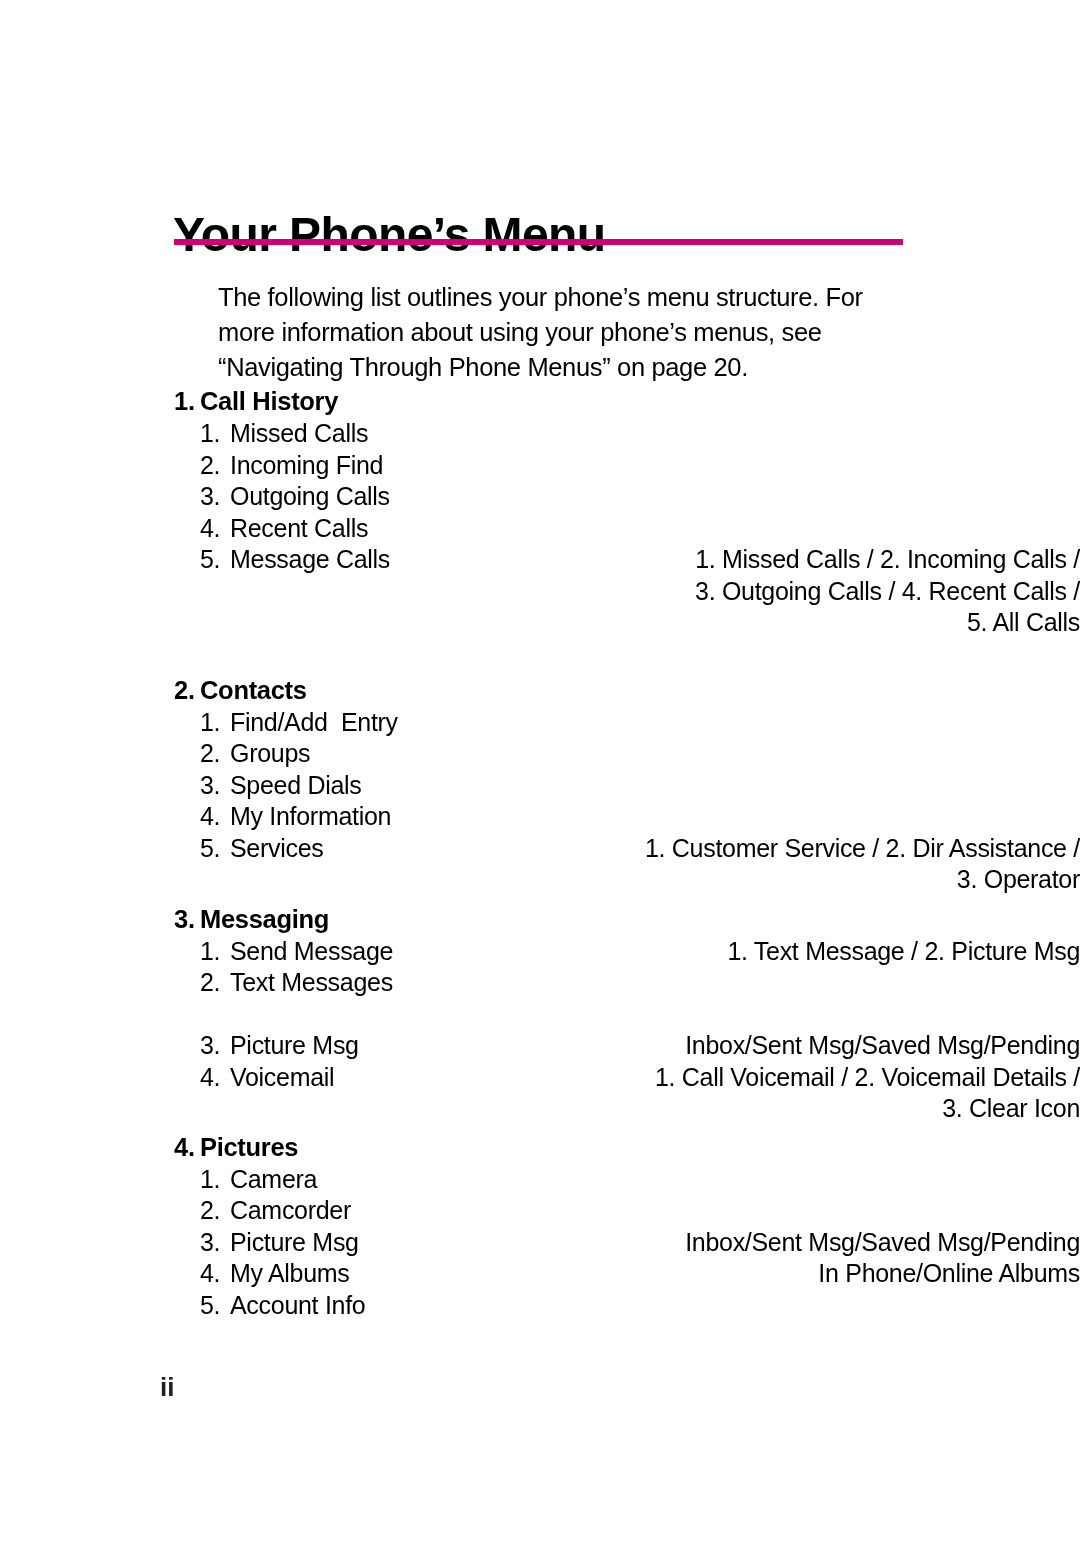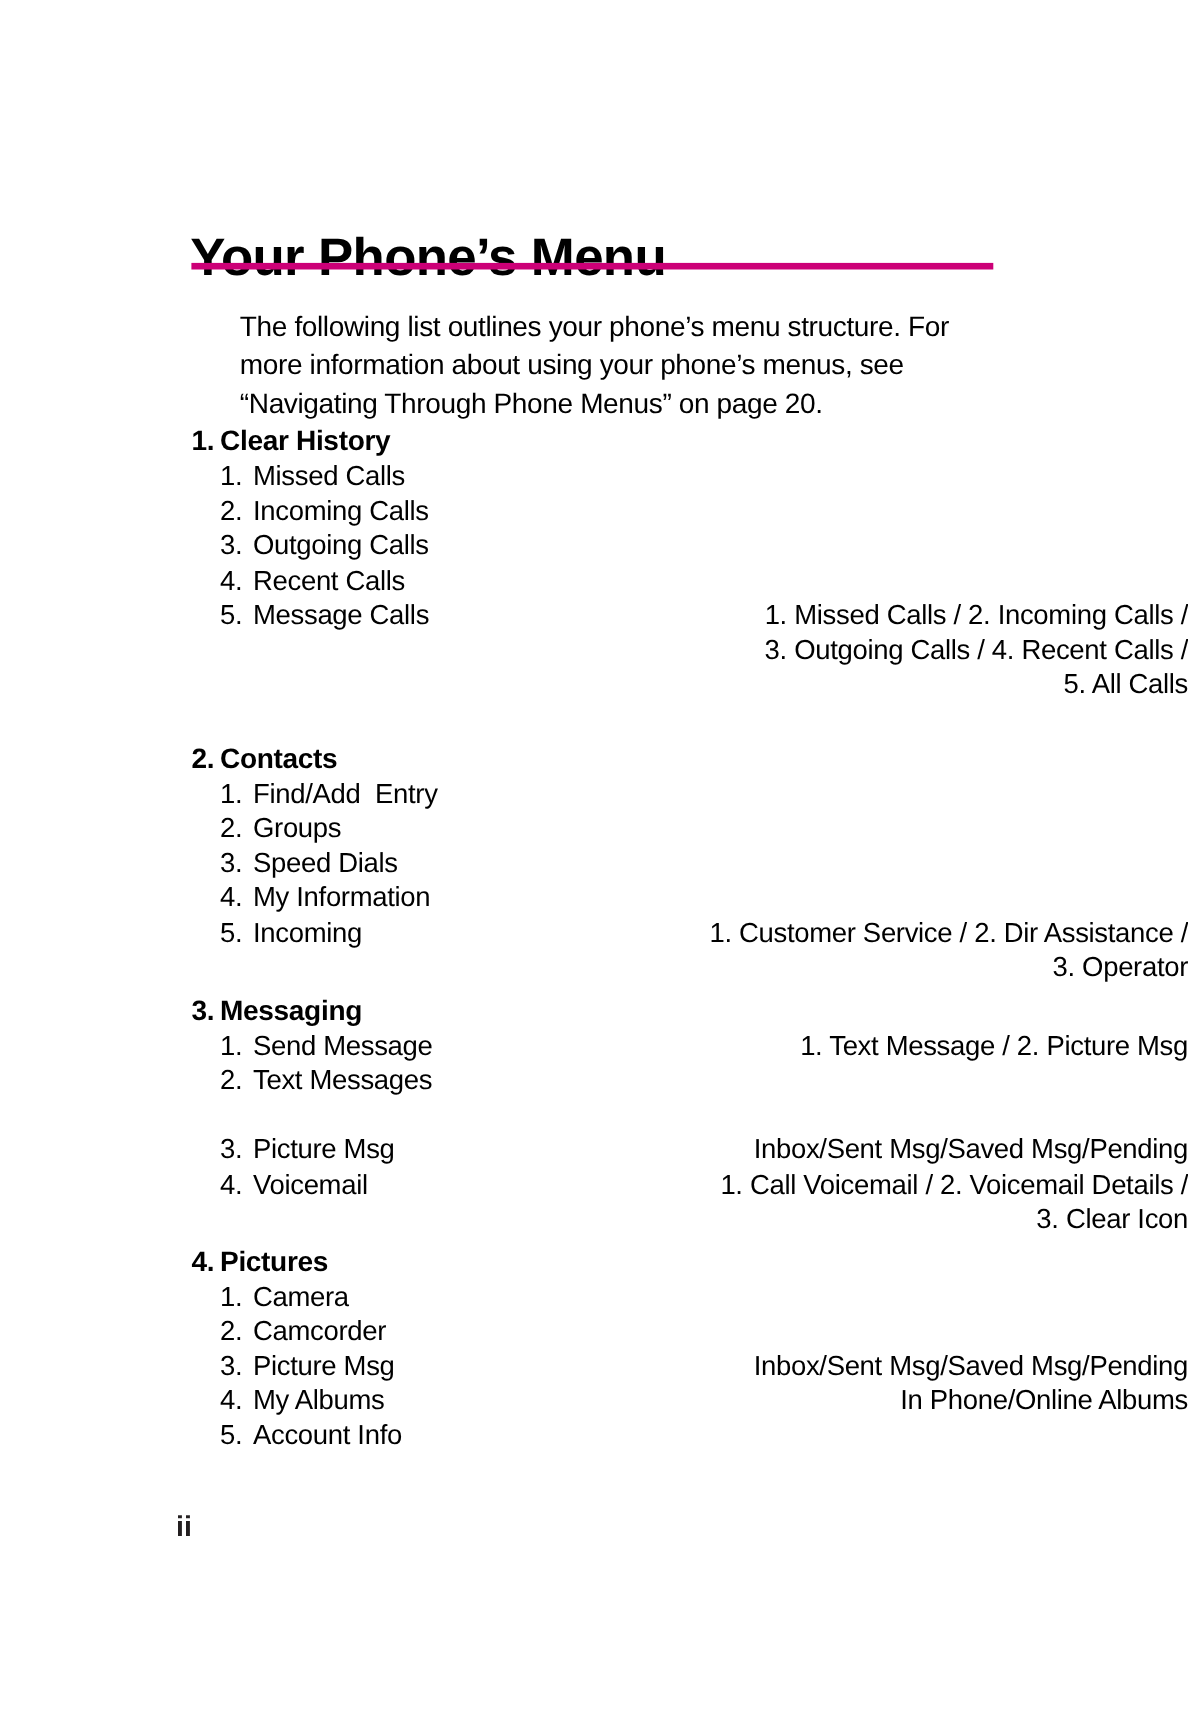--- a/index.html
+++ b/index.html
@@ -136,33 +136,33 @@
   <h1 class="title">Your Phone’s Menu</h1>
 
   <div class="rule" style="background: rgb(204, 0, 119);"></div>
 
   <div class="intro">
     <p>The following list outlines your phone’s menu structure. For more information about using your phone’s menus, see “Navigating Through Phone Menus” on page 20.</p>
   </div>
 
   <div class="menu" id="menu-root">
       <div class="section">
-        <div class="sec-head"><span class="num">1.</span><span>Clear History</span></div>
+        <div class="sec-head"><span class="num">1.</span><span>Call History</span></div>
         <div class="items">
           <div class="row">
             <div class="col-left">
               <span class="num">1.</span>
               <span class="label">Missed Calls</span>
             </div>
             <div class="col-right"></div>
           </div>
           <div class="row">
             <div class="col-left">
               <span class="num">2.</span>
-              <span class="label">Incoming Calls</span>
+              <span class="label">Incoming Find</span>
             </div>
             <div class="col-right"></div>
           </div>
           <div class="row">
             <div class="col-left">
               <span class="num">3.</span>
               <span class="label">Outgoing Calls</span>
             </div>
             <div class="col-right"></div>
           </div>
@@ -212,21 +212,21 @@
           <div class="row">
             <div class="col-left">
               <span class="num">4.</span>
               <span class="label">My Information</span>
             </div>
             <div class="col-right"></div>
           </div>
           <div class="row">
             <div class="col-left">
               <span class="num">5.</span>
-              <span class="label">Incoming</span>
+              <span class="label">Services</span>
             </div>
             <div class="col-right">1. Customer Service / 2. Dir Assistance /
 3. Operator</div>
           </div>
         </div>
       </div>
       <div class="sec-gap-2"></div>
       <div class="section">
         <div class="sec-head"><span class="num">3.</span><span>Messaging</span></div>
         <div class="items">

